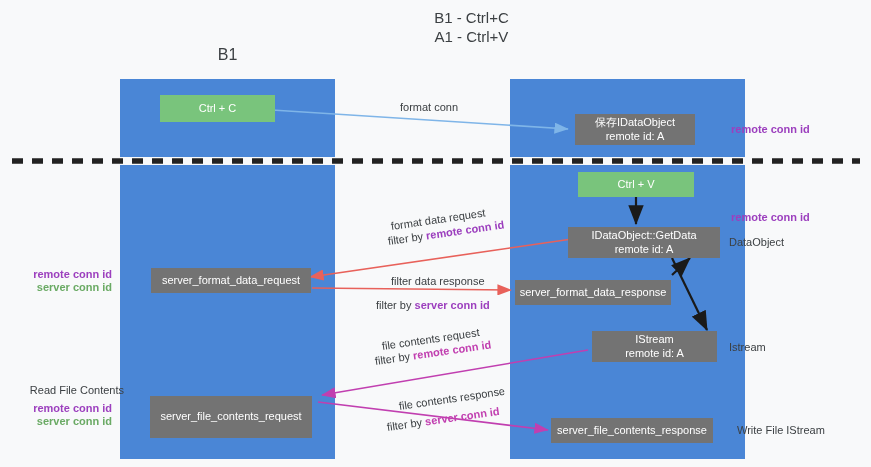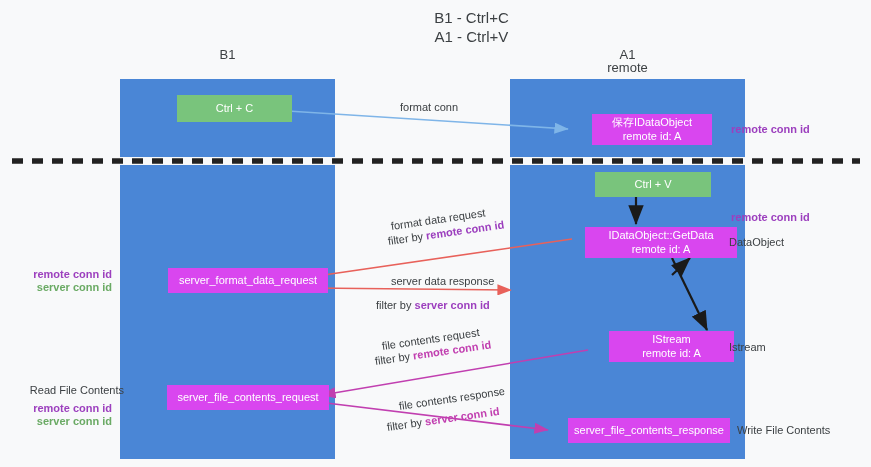--- a/index.html
+++ b/index.html
@@ -10,32 +10,32 @@
     color:#3c4043;
     position:relative;
     overflow:hidden;
   }
   #stage { position:absolute; inset:0; }
 
   
   .lane { position:absolute; background:#4a86d6; }
   .lane-head {
     position:absolute; text-align:center;
-    font-size:13px; line-height:13px; color:#3c4043;
+    font-size:16px; line-height:13px; color:#3c4043;
   }
 
   
   .node {
     position:absolute; box-sizing:border-box;
     display:flex; flex-direction:column;
     align-items:center; justify-content:center;
     color:#ffffff; font-size:11px; line-height:13.5px;
-    text-align:center; padding:2px 4px;margin-left:17px;
+    text-align:center; padding:2px 4px;
   }
-  .node.orange { background:#d946ef; }
+  .node.orange { background:#737373; }
   .node.green  { background:#79c47c; }
 
   
   .txt { position:absolute; font-size:11px; line-height:13.5px; white-space:nowrap; }
   .txt.dark   { color:#3c4043; }
   .txt.purple { color:#9c3fbe; font-weight:bold; }
   .txt.green  { color:#6aaa64; font-weight:bold; }
   .txt.right  { text-align:right; }
 
   .title {
@@ -52,24 +52,20 @@
 
 <div id="stage">
 
   <div class="title" style="top:8px;margin-left:36px;">
     <div>B1 - Ctrl+C</div>
     <div>A1 - Ctrl+V</div>
   </div>
 
   <div class="lane-head" style="left:120px; top:48px; width:215px;">
     <div>B1</div>
-  </div>
-  <div class="lane-head" style="left:510px; top:48px; width:235px;">
-    <div>A1</div>
-    <div>remote</div>
   </div>
 
   <div class="lane" style="left:120px; top:79px;  width:215px; height:78px;"></div>
   <div class="lane" style="left:510px; top:79px;  width:235px; height:78px;"></div>
   <div class="lane" style="left:120px; top:165px; width:215px; height:294px;"></div>
   <div class="lane" style="left:510px; top:165px; width:235px; height:294px;"></div>
 
   <svg class="edges" viewBox="0 0 871 467">
     <defs>
       <marker id="ah-blue" markerWidth="9" markerHeight="7" refX="8.5" refY="3.5" orient="auto">
@@ -120,61 +116,64 @@
 
   <div class="node orange" style="left:568px; top:227px; width:152px; height:31px;">
     <span>IDataObject::GetData</span>
     <span>remote id: A</span>
   </div>
 
   <div class="node orange" style="left:151px; top:268px; width:160px; height:25px;">
     <span>server_format_data_request</span>
   </div>
 
+  <div class="node orange" style="left:515px; top:280px; width:156px; height:25px;">
+    <span>server_format_data_response</span>
+  </div>
 
   <div class="node orange" style="left:592px; top:331px; width:125px; height:31px;">
     <span>IStream</span>
     <span>remote id: A</span>
   </div>
 
-  <div class="node orange" style="left:150px; top:385px; width:162px; height:25px;">
+  <div class="node orange" style="left:150px; top:396px; width:162px; height:42px;">
     <span>server_file_contents_request</span>
   </div>
 
   <div class="node orange" style="left:551px; top:418px; width:162px; height:25px;">
     <span>server_file_contents_response</span>
   </div>
 
   <div class="txt dark" style="left:400px; top:101px;">format conn</div>
 
   <div class="txt dark rot-m8" style="left:391px; top:220px;">format data request</div>
   <div class="txt rot-m8" style="left:388px; top:235px;">
     <span class="dark" style="color:#3c4043;">filter by </span><span style="color:#9c3fbe; font-weight:bold;">remote conn id</span>
   </div>
 
-  <div class="txt dark" style="left:391px; top:275px;">server data response</div>
+  <div class="txt dark" style="left:391px; top:275px;">filter data response</div>
   <div class="txt" style="left:376px; top:299px;">
     <span style="color:#3c4043;">filter by </span><span style="color:#9c3fbe; font-weight:bold;">server conn id</span>
   </div>
 
   <div class="txt dark rot-m8" style="left:382px; top:340px;">file contents request</div>
   <div class="txt rot-m8" style="left:375px; top:355px;">
     <span style="color:#3c4043;">filter by </span><span style="color:#c13fb0; font-weight:bold;">remote conn id</span>
   </div>
 
   <div class="txt dark rot-m8" style="left:399px; top:400px;">file contents response</div>
   <div class="txt rot-m8" style="left:387px; top:421px;">
     <span style="color:#3c4043;">filter by </span><span style="color:#c13fb0; font-weight:bold;">server conn id</span>
   </div>
 
   <div class="txt purple" style="left:731px; top:123px;">remote conn id</div>
   <div class="txt purple" style="left:731px; top:211px;">remote conn id</div>
   <div class="txt dark" style="left:729px; top:236px;">DataObject</div>
   <div class="txt dark" style="left:729px; top:341px;">Istream</div>
-  <div class="txt dark" style="left:737px; top:424px;">Write File Contents</div>
+  <div class="txt dark" style="left:737px; top:424px;">Write File IStream</div>
 
   <div class="txt purple right" style="left:0px; top:268px; width:112px;">remote conn id</div>
   <div class="txt green right" style="left:0px; top:281px; width:112px;">server conn id</div>
 
   <div class="txt dark right" style="left:0px; top:384px; width:112px;margin-left:12px;">Read File Contents</div>
   <div class="txt purple right" style="left:0px; top:402px; width:112px;">remote conn id</div>
   <div class="txt green right" style="left:0px; top:415px; width:112px;">server conn id</div>
 
 </div>
 

